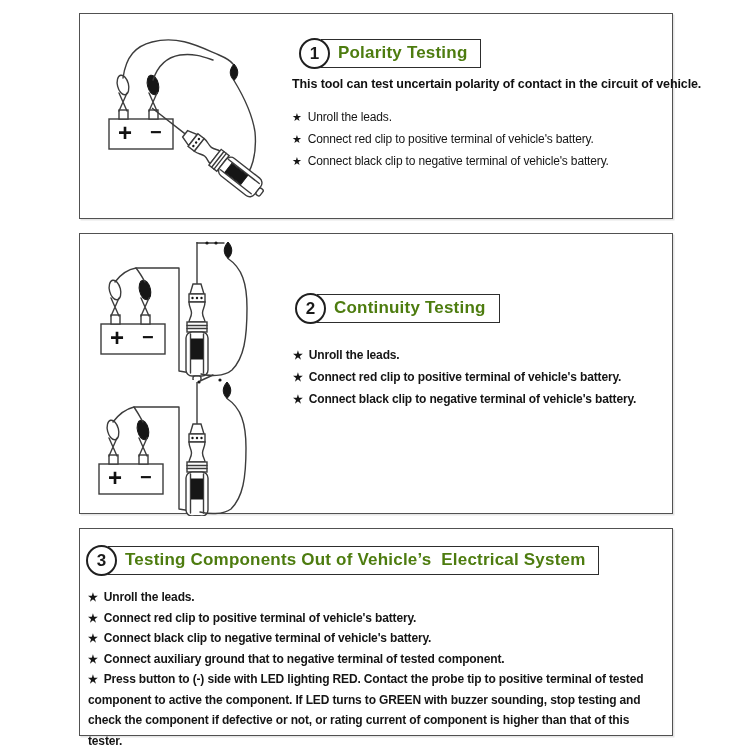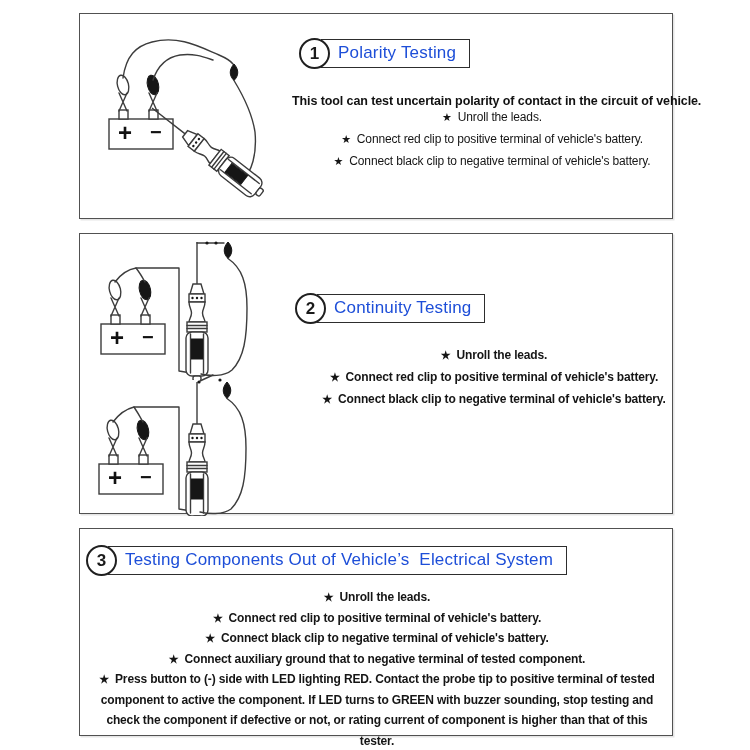--- a/index.html
+++ b/index.html
@@ -17,29 +17,29 @@
   #panel3 { top:528px; height:208px; }
 
   .title-row { position:absolute; display:flex; align-items:center; }
   .step-circle {
     width:27px; height:27px; border:2px solid #1f1f1f; border-radius:50%;
     background:#fff; display:flex; align-items:center; justify-content:center;
     font-size:17px; font-weight:700; z-index:2; flex:0 0 auto;
   }
   .title-box {
     border:1.7px solid #2d2d2d; background:#fff; margin-left:-9px; z-index:1;
-    padding:3px 13px 4px 16px; font-size:17px; font-weight:400;
-    letter-spacing:0.2px; white-space:pre; color:#1d4ed8;
+    padding:3px 13px 4px 16px; font-size:17px; font-weight:700;
+    letter-spacing:0.2px; white-space:pre; color:#4d7c0f;
   }
   .subtitle {
     position:absolute; font-size:12.5px; font-weight:600; letter-spacing:-0.1px;
     color:#111;
   }
   ul.instructions { position:absolute; margin:0; padding:0; list-style:none; }
-  ul.instructions li { font-size:12px; letter-spacing:-0.15px; color:#151515;text-align:center; }
+  ul.instructions li { font-size:12px; letter-spacing:-0.15px; color:#151515; }
   .star { margin-right:6px; font-size:11px; }
   #panel1 ul.instructions li { line-height:22px; font-weight:400; }
   #panel2 ul.instructions li { line-height:22px; font-weight:600; }
   #panel3 ul.instructions li { line-height:20.5px; font-weight:600; }
   .illo { position:absolute; }
   svg .ln { fill:none; stroke:#3c3c3c; stroke-width:1.4; stroke-linecap:round; stroke-linejoin:round; }
   svg .fillw { fill:#fff; stroke:#3c3c3c; stroke-width:1.4; }
   svg .fillb { fill:#161616; stroke:#161616; stroke-width:1; }
   svg .dot { fill:#161616; stroke:none; }
   svg text.batlabel { font-family:"Liberation Sans", sans-serif; font-weight:700; fill:#111; }
@@ -96,21 +96,21 @@
       <path class="fillb" d="M150,42 C154.5,47 155.5,53 150,58.5 C144.5,53 145.5,47 150,42 Z"></path>
       <path class="ln" d="M150,58.5 C157,70 168,90 171,110 C173,132 168,150 158,158 C153,162 148,162 144,159"></path>
       <g transform="translate(68,86) rotate(-52)">
         <use href="#sym-tester" x="-17" y="0" width="34" height="140"></use>
       </g>
     </svg>
     <div class="title-row" style="left:219px; top:24px;">
       <div class="step-circle">1</div>
       <div class="title-box">Polarity Testing</div>
     </div>
-    <div class="subtitle" style="left:212px; top:80px; width:450px;">This tool can test uncertain polarity of contact in the circuit of vehicle.</div>
+    <div class="subtitle" style="left:212px; top:63px; width:450px;">This tool can test uncertain polarity of contact in the circuit of vehicle.</div>
     <ul class="instructions" style="left:212px; top:92px; width:400px;">
       <li><span class="star">★</span><span>Unroll the leads.</span></li>
       <li><span class="star">★</span><span>Connect red clip to positive terminal of vehicle's battery.</span></li>
       <li><span class="star">★</span><span>Connect black clip to negative terminal of vehicle's battery.</span></li>
     </ul>
   </section>
 
   <section class="panel" id="panel2">
 
     <svg class="illo" style="left:4px; top:4px;" width="206" height="142" viewBox="0 0 206 142">

